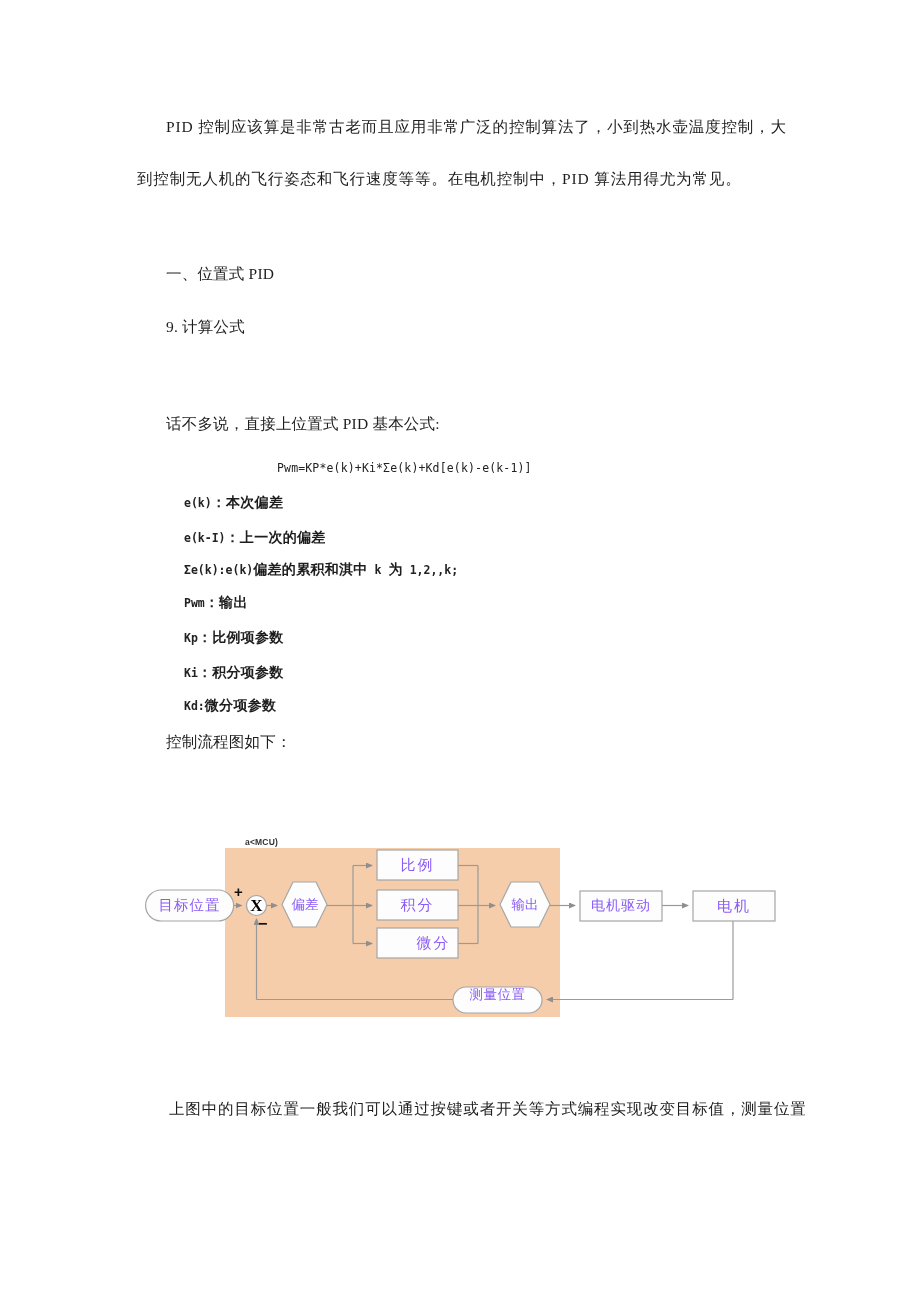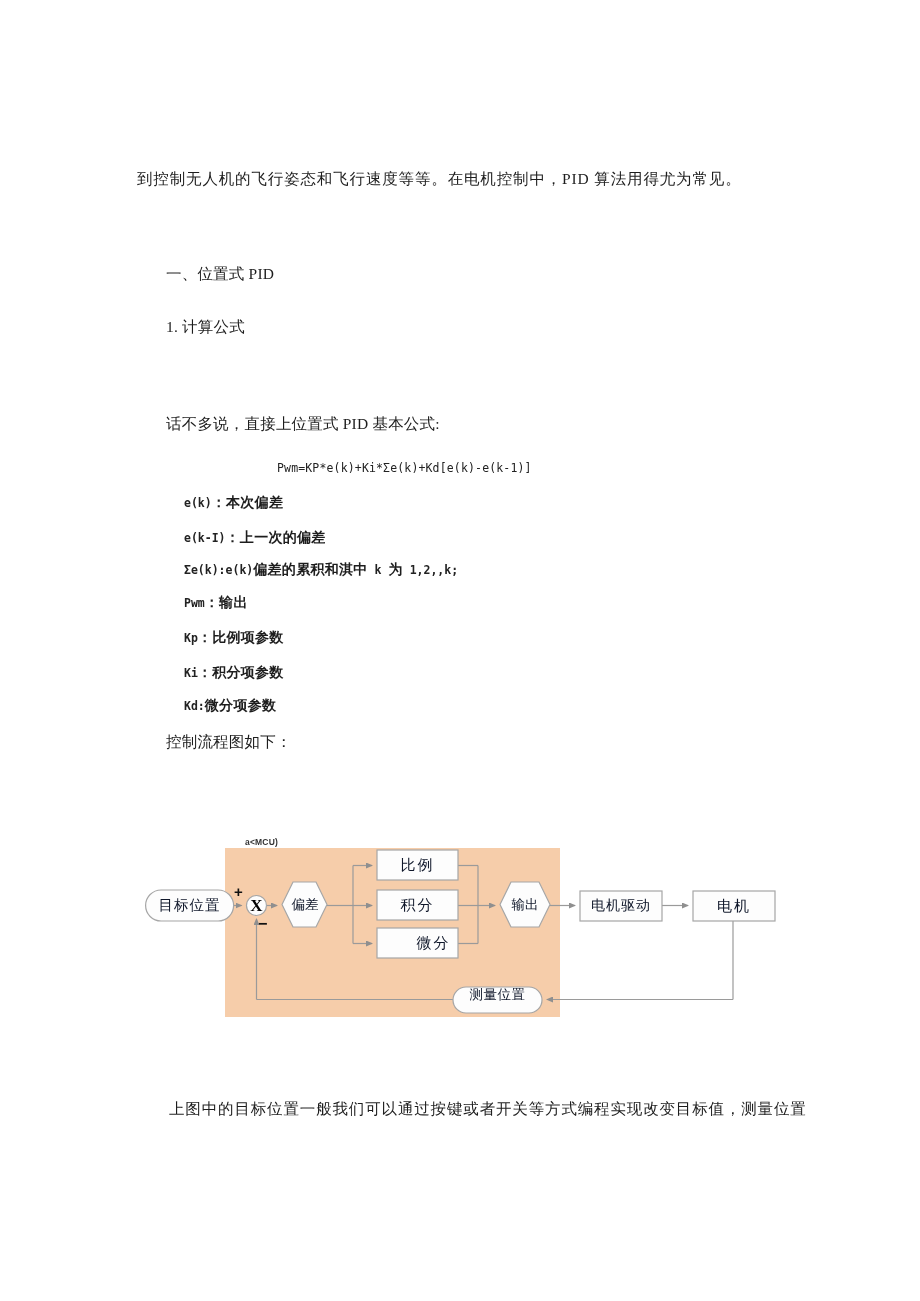--- a/index.html
+++ b/index.html
@@ -19,40 +19,41 @@
   .def-line{position:absolute;left:184px;font-size:14px;line-height:17px;white-space:nowrap;font-weight:bold;}
   .def-line .cjk{font-size:14px;letter-spacing:0.3px;}
   .formula{font-size:11.5px;letter-spacing:0.15px;}
 
   
   #diagram{position:absolute;left:145px;top:841px;width:632px;height:177px;}
   #mcu-area{position:absolute;left:80px;top:7px;width:335px;height:169px;}
   #diagram svg{position:absolute;left:0;top:0;}
   .node-label{
     position:absolute;display:flex;align-items:center;justify-content:center;
-    text-align:center;color:#0f172a;font-family:"Liberation Serif","DejaVu Serif",serif;
+    text-align:center;color:#8b5cf6;font-family:"Liberation Serif","DejaVu Serif",serif;
   }
   .hex-label{white-space:normal;word-break:break-all;line-height:18px;font-size:13.5px;}
   .box-label{font-size:15px;letter-spacing:2px;}
   .pill-label{font-size:14.5px;letter-spacing:1px;}
   .sign{position:absolute;font-family:"Liberation Sans","DejaVu Sans",sans-serif;
         font-weight:bold;color:#111;}
   #mcu-label{position:absolute;left:100px;top:-4px;font-family:"Liberation Sans","DejaVu Sans",sans-serif;
         font-weight:bold;font-size:8.5px;color:#333;letter-spacing:0.2px;}
   .sum-x{font-weight:bold;font-size:17px;color:#000;}
 </style>
 </head>
 <body>
 
 <div id="page">
 
+  <div class="abs body-line wide" style="left:166px;top:117px;">PID 控制应该算是非常古老而且应用非常广泛的控制算法了，小到热水壶温度控制，大</div>
   <div class="abs body-line wide" style="left:137px;top:169px;">到控制无人机的飞行姿态和飞行速度等等。在电机控制中，PID 算法用得尤为常见。</div>
 
   <div class="abs body-line" style="left:166px;top:264px;">一、位置式 PID</div>
-  <div class="abs body-line" style="left:166px;top:317px;">1. 计算公式</div>
+  <div class="abs body-line" style="left:166px;top:317px;">9. 计算公式</div>
 
   <div class="abs body-line" style="left:166px;top:414px;">话不多说，直接上位置式 PID 基本公式:</div>
 
   <div class="abs mono formula" style="left:277px;top:461px;">Pwm=KP*e(k)+Ki*Σe(k)+Kd[e(k)-e(k-1)]</div>
 
   <div>
       <div class="def-line" style="top: 494px;"><span class="mono">e(k)</span><span class="cjk">：本次偏差</span></div>
       <div class="def-line" style="top: 529px;"><span class="mono">e(k-I)</span><span class="cjk">：上一次的偏差</span></div>
       <div class="def-line" style="top: 561px;"><span class="mono">Σe(k):e(k)</span><span class="cjk">偏差的累积和淇中</span><span class="mono"> k </span><span class="cjk">为</span><span class="mono"> 1,2,,k;</span></div>
       <div class="def-line" style="top: 594px;"><span class="mono">Pwm</span><span class="cjk">：输出</span></div>

